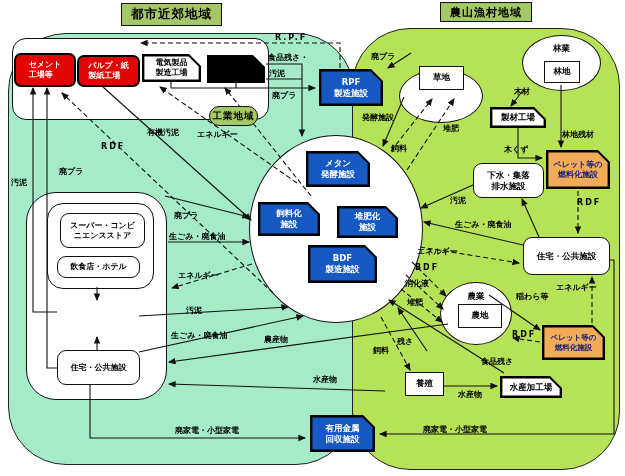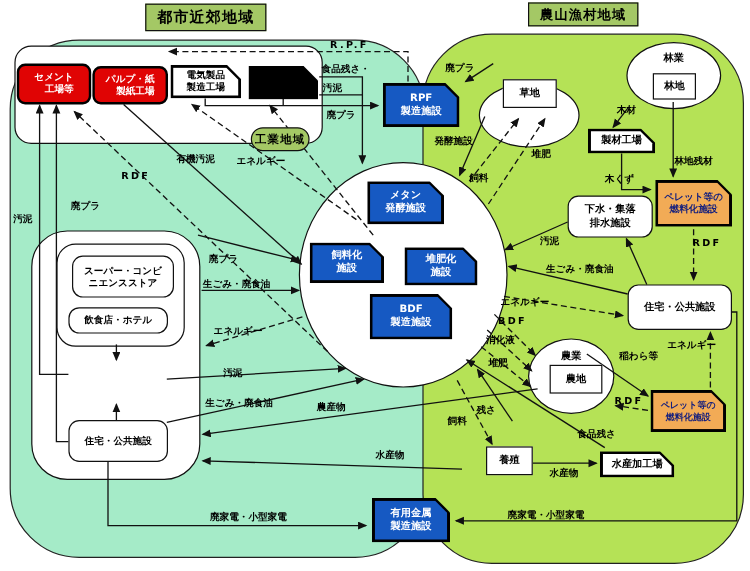--- a/index.html
+++ b/index.html
@@ -11,21 +11,21 @@
   .container{position:absolute;background:#fff;border:1.4px solid #111;}
   .ell{position:absolute;background:#fff;border:1.3px solid #111;border-radius:50%;}
   .ellbl{position:absolute;width:100%;text-align:center;font-weight:bold;font-size:8.5px;color:#000;}
   .sqbox{position:absolute;background:#fff;border:1.5px solid #111;display:flex;align-items:center;
          justify-content:center;font-weight:bold;font-size:8.5px;color:#000;}
   .rbox{position:absolute;background:#fff;border:1.4px solid #111;border-radius:9px;display:flex;
         align-items:center;justify-content:center;font-weight:bold;font-size:8.5px;color:#000;
         text-align:center;white-space:pre-line;line-height:1.2;}
   .redbox{position:absolute;background:#e00404;border:2.5px solid #000;border-radius:7px;display:flex;
         align-items:center;justify-content:center;font-weight:bold;font-size:8px;color:#fff;
-        text-align:right;white-space:pre-line;line-height:1.2;}
+        text-align:left;white-space:pre-line;line-height:1.2;}
   .notch{position:absolute;background:#000;
          clip-path:polygon(0 0,calc(100% - 12px) 0,100% 12px,100% 100%,0 100%);}
   .notch-in{position:absolute;inset:2.4px;display:flex;align-items:center;justify-content:center;
          font-weight:bold;font-size:8.5px;text-align:center;white-space:pre-line;line-height:1.25;
          clip-path:polygon(0 0,calc(100% - 10px) 0,100% 10px,100% 100%,0 100%);}
   .blue>.notch-in{background:#1659c2;color:#fff;}
   .whitefac>.notch-in{background:#fff;color:#000;}
   .orange>.notch-in{background:#f2ab56;color:#16207d;}
   .elabel{position:absolute;font-weight:bold;font-size:8px;color:#000;white-space:nowrap;}
   .sp{letter-spacing:2px;}
@@ -164,21 +164,21 @@
   <div class="notch blue z6" style="left:337px;top:206px;width:61px;height:32px;">
       <div class="notch-in">堆肥化
 施設</div>
     </div>
   <div class="notch blue z6" style="left:308px;top:245px;width:69px;height:38px;">
       <div class="notch-in">BDF
 製造施設</div>
     </div>
   <div class="notch blue z6" style="left:310px;top:415px;width:65px;height:37px;">
       <div class="notch-in">有用金属
-製造施設</div>
+回収施設</div>
     </div>
 
   <div class="rbox z6" style="left:60px;top:213px;width:83px;height:33px;font-size:8px;">スーパー・コンビ
 ニエンスストア</div>
   <div class="rbox z6" style="left:57px;top:256px;width:81px;height:20px;font-size:8px;">飲食店・ホテル</div>
   <div class="rbox z6" style="left:57px;top:350px;width:81px;height:33px;font-size:8px;">住宅・公共施設</div>
 
   <div class="elabel sp z7" style="left:275px;top:33px;">R.P.F</div>
   <div class="elabel z7" style="left:268px;top:52px;">食品残さ・</div>
   <div class="elabel z7" style="left:269px;top:68px;">汚泥</div>

